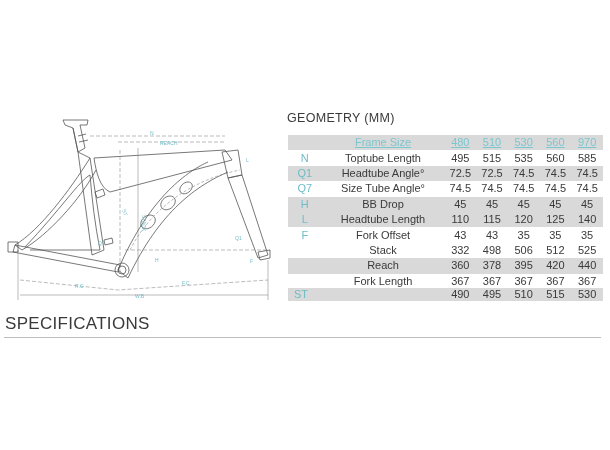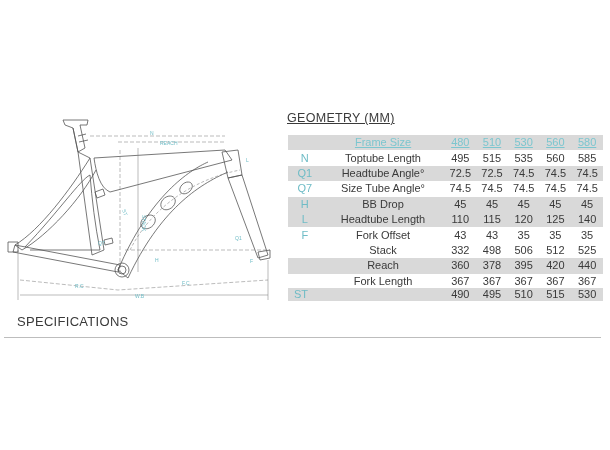--- a/index.html
+++ b/index.html
@@ -2,24 +2,24 @@
 <html><head>
 <meta charset="utf-8">
 <style>
   html, body { margin: 0; padding: 0; }
   body {
     width: 610px; height: 450px; background: #ffffff; position: relative; overflow: hidden;
     font-family: "Liberation Sans", sans-serif; color: #333;
   }
   .diagram { position: absolute; left: 0; top: 100px; width: 285px; height: 210px; }
   .geo-title {
-    position: absolute; left: 287px; top: 111px; font-size: 12.5px; color: #3a3a3a; letter-spacing: 0.3px; text-decoration: underline;
+    position: absolute; left: 287px; top: 111px; font-size: 12.5px; color: #3a3a3a; letter-spacing: 0.3px;
   }
   .spec-title {
-    position: absolute; left: 17px; top: 314px; font-size: 13px; color: #3a3a3a; letter-spacing: 0.3px;
+    position: absolute; left: 5px; top: 314px; font-size: 17px; color: #3a3a3a; letter-spacing: 0.3px;
   }
   .spec-rule {
     position: absolute; left: 4px; top: 337px; width: 597px; height: 1px; background: #bdbdbd;
   }
   table.geo {
     position: absolute; left: 288px; top: 135px; width: 315px;
     border-collapse: collapse; font-size: 11px; color: #3a3a3a;
   }
   table.geo td { padding: 0; height: 15.4px; line-height: 15px; text-align: center; white-space: nowrap; }
   table.geo tr.g td { background: #d9d9d9; }
@@ -96,21 +96,21 @@
 
 <table class="geo">
   <tbody>
       <tr class="g hdr">
     <td class="code"></td>
     <td class="name">Frame Size</td>
     <td class="v">480</td>
     <td class="v">510</td>
     <td class="v">530</td>
     <td class="v">560</td>
-    <td class="v">580</td>
+    <td class="v">970</td>
   </tr>
   <tr>
     <td class="code">N</td>
     <td class="name">Toptube Length</td>
     <td>495</td>
     <td>515</td>
     <td>535</td>
     <td>560</td>
     <td>585</td>
   </tr>

